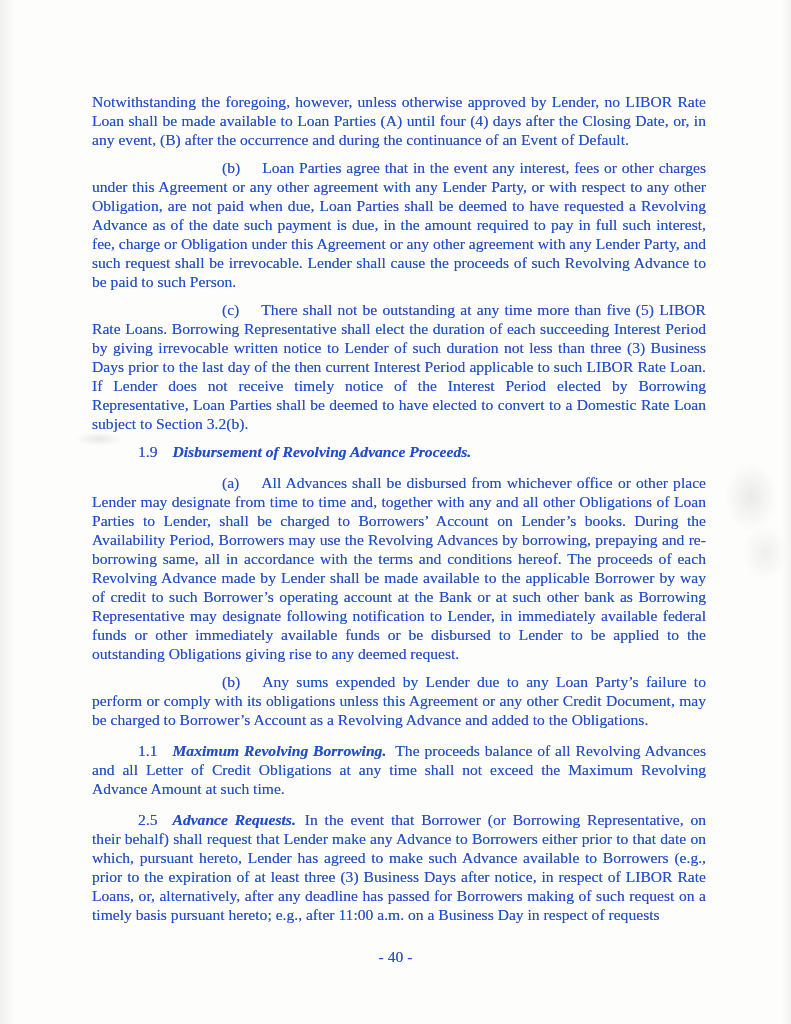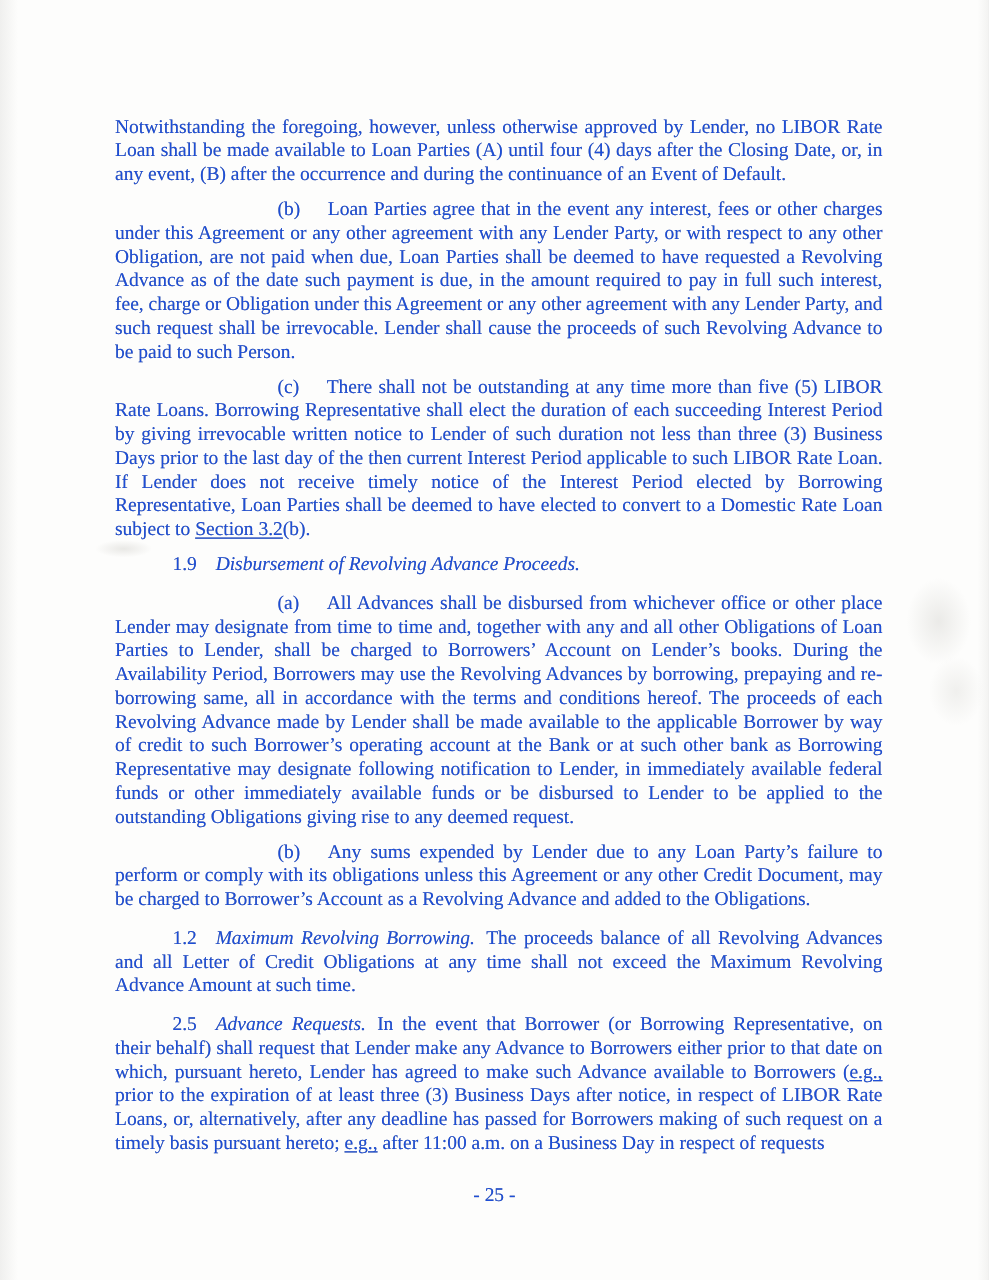--- a/index.html
+++ b/index.html
@@ -64,28 +64,27 @@
   .tab {
     display: inline-block;
     width: 22px;
   }
   .tab-sm {
     display: inline-block;
     width: 15px;
   }
 
   .sec-title {
-    font-weight: normal;
+    font-weight: bold;
     font-style: italic;
     margin-right: 9px;
   }
   .heading-line .sec-title { margin-right: 0; }
 
   .u {
-    text-decoration: underline;
     text-underline-offset: 2px;
   }
 
   .footer {
     position: absolute;
     left: 0;
     right: 0;
     top: 948px;
     text-align: center;
     font-size: 15.6px;
@@ -123,24 +122,24 @@
 
     <p class="gap-lg indent-wide">
       <span>(a)</span><span class="tab"></span><span>All Advances shall be disbursed from whichever office or other place Lender may designate from time to time and, together with any and all other Obligations of Loan Parties to Lender, shall be charged to Borrowers’ Account on Lender’s books.  During the Availability Period, Borrowers may use the Revolving Advances by borrowing, prepaying and re-borrowing same, all in accordance with the terms and conditions hereof.  The proceeds of each Revolving Advance made by Lender shall be made available to the applicable Borrower by way of credit to such Borrower’s operating account at the Bank or at such other bank as Borrowing Representative may designate following notification to Lender, in immediately available federal funds or other immediately available funds or be disbursed to Lender to be applied to the outstanding Obligations giving rise to any deemed request.</span>
     </p>
 
     <p class="gap indent-wide">
       <span>(b)</span><span class="tab"></span><span>Any sums expended by Lender due to any Loan Party’s failure to perform or comply with its obligations unless this Agreement or any other Credit Document, may be charged to Borrower’s Account as a Revolving Advance and added to the Obligations.</span>
     </p>
 
     <p class="gap-lg indent-num">
-      <span>1.2</span><span class="tab-sm"></span><span class="sec-title">Maximum Revolving Borrowing.</span><span>The proceeds balance of all Revolving Advances and all Letter of Credit Obligations at any time shall not exceed the Maximum Revolving Advance Amount at such time.</span>
+      <span>1.1</span><span class="tab-sm"></span><span class="sec-title">Maximum Revolving Borrowing.</span><span>The proceeds balance of all Revolving Advances and all Letter of Credit Obligations at any time shall not exceed the Maximum Revolving Advance Amount at such time.</span>
     </p>
 
     <p class="gap-lg indent-num">
       <span>2.5</span><span class="tab-sm"></span><span class="sec-title">Advance Requests.</span><span>In the event that Borrower (or Borrowing Representative, on their behalf) shall request that Lender make any Advance to Borrowers either prior to that date on which, pursuant hereto, Lender has agreed to make such Advance available to Borrowers (</span><span class="u">e.g.,</span><span> prior to the expiration of at least three (3) Business Days after notice, in respect of LIBOR Rate Loans, or, alternatively, after any deadline has passed for Borrowers making of such request on a timely basis pursuant hereto; </span><span class="u">e.g.,</span><span> after 11:00 a.m. on a Business Day in respect of requests</span>
     </p>
 
   </div>
 
-  <div class="footer">- 25 -</div>
+  <div class="footer">- 40 -</div>
 
 </div>
 
 </body></html>

